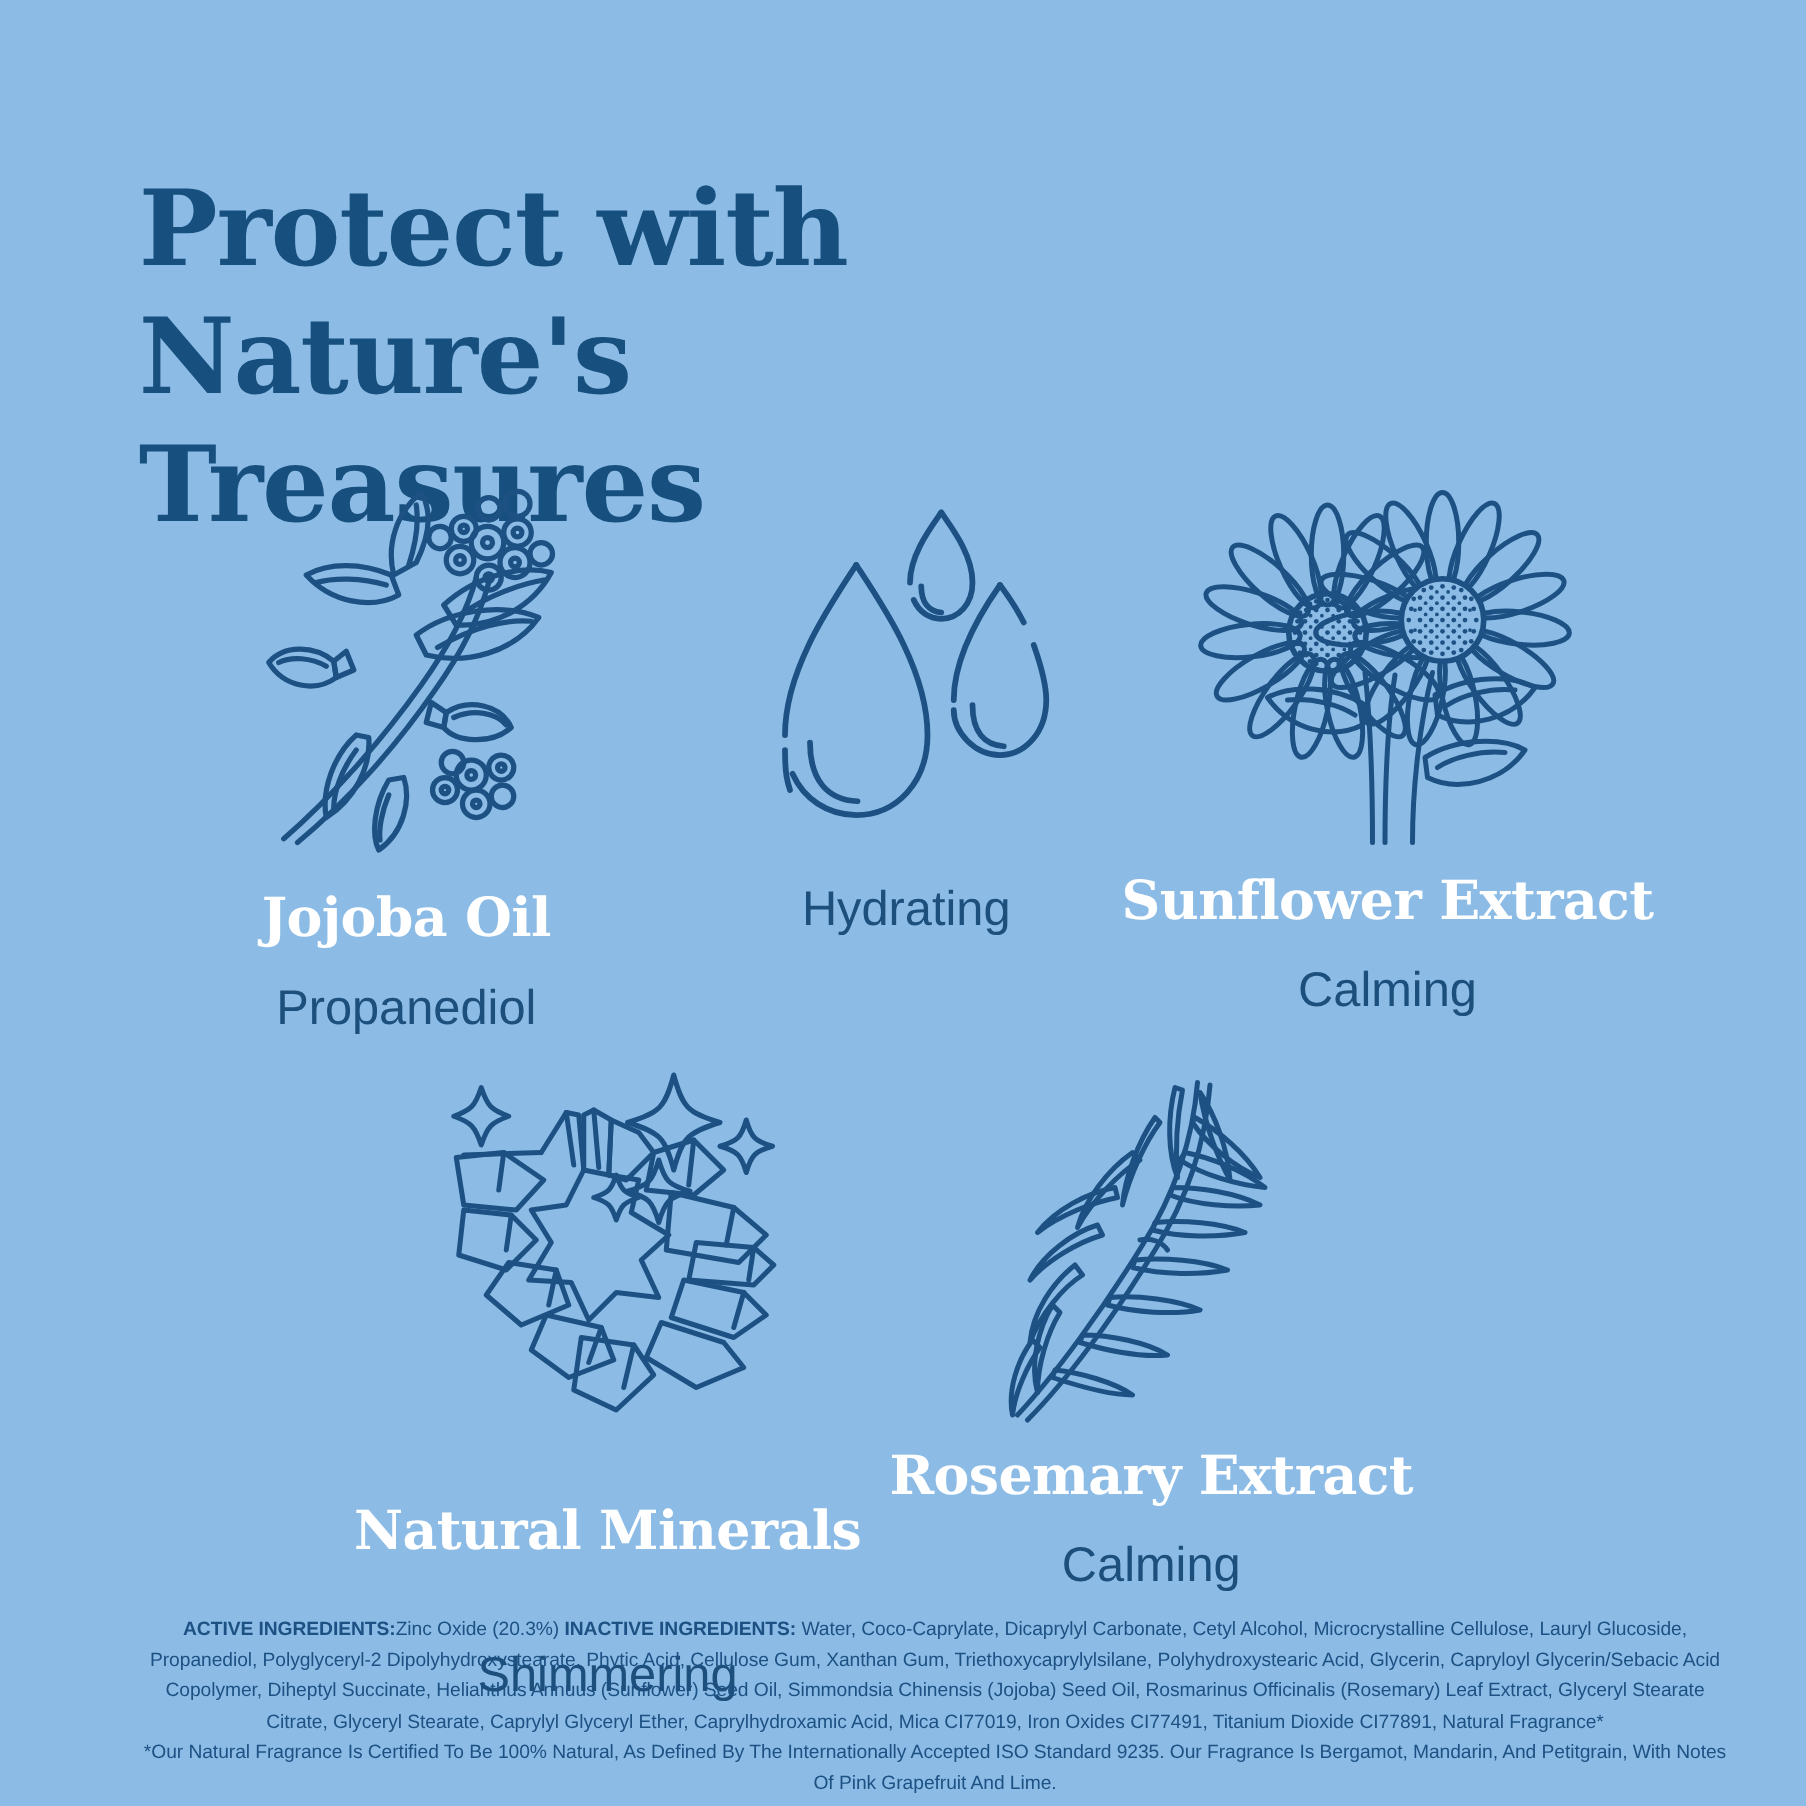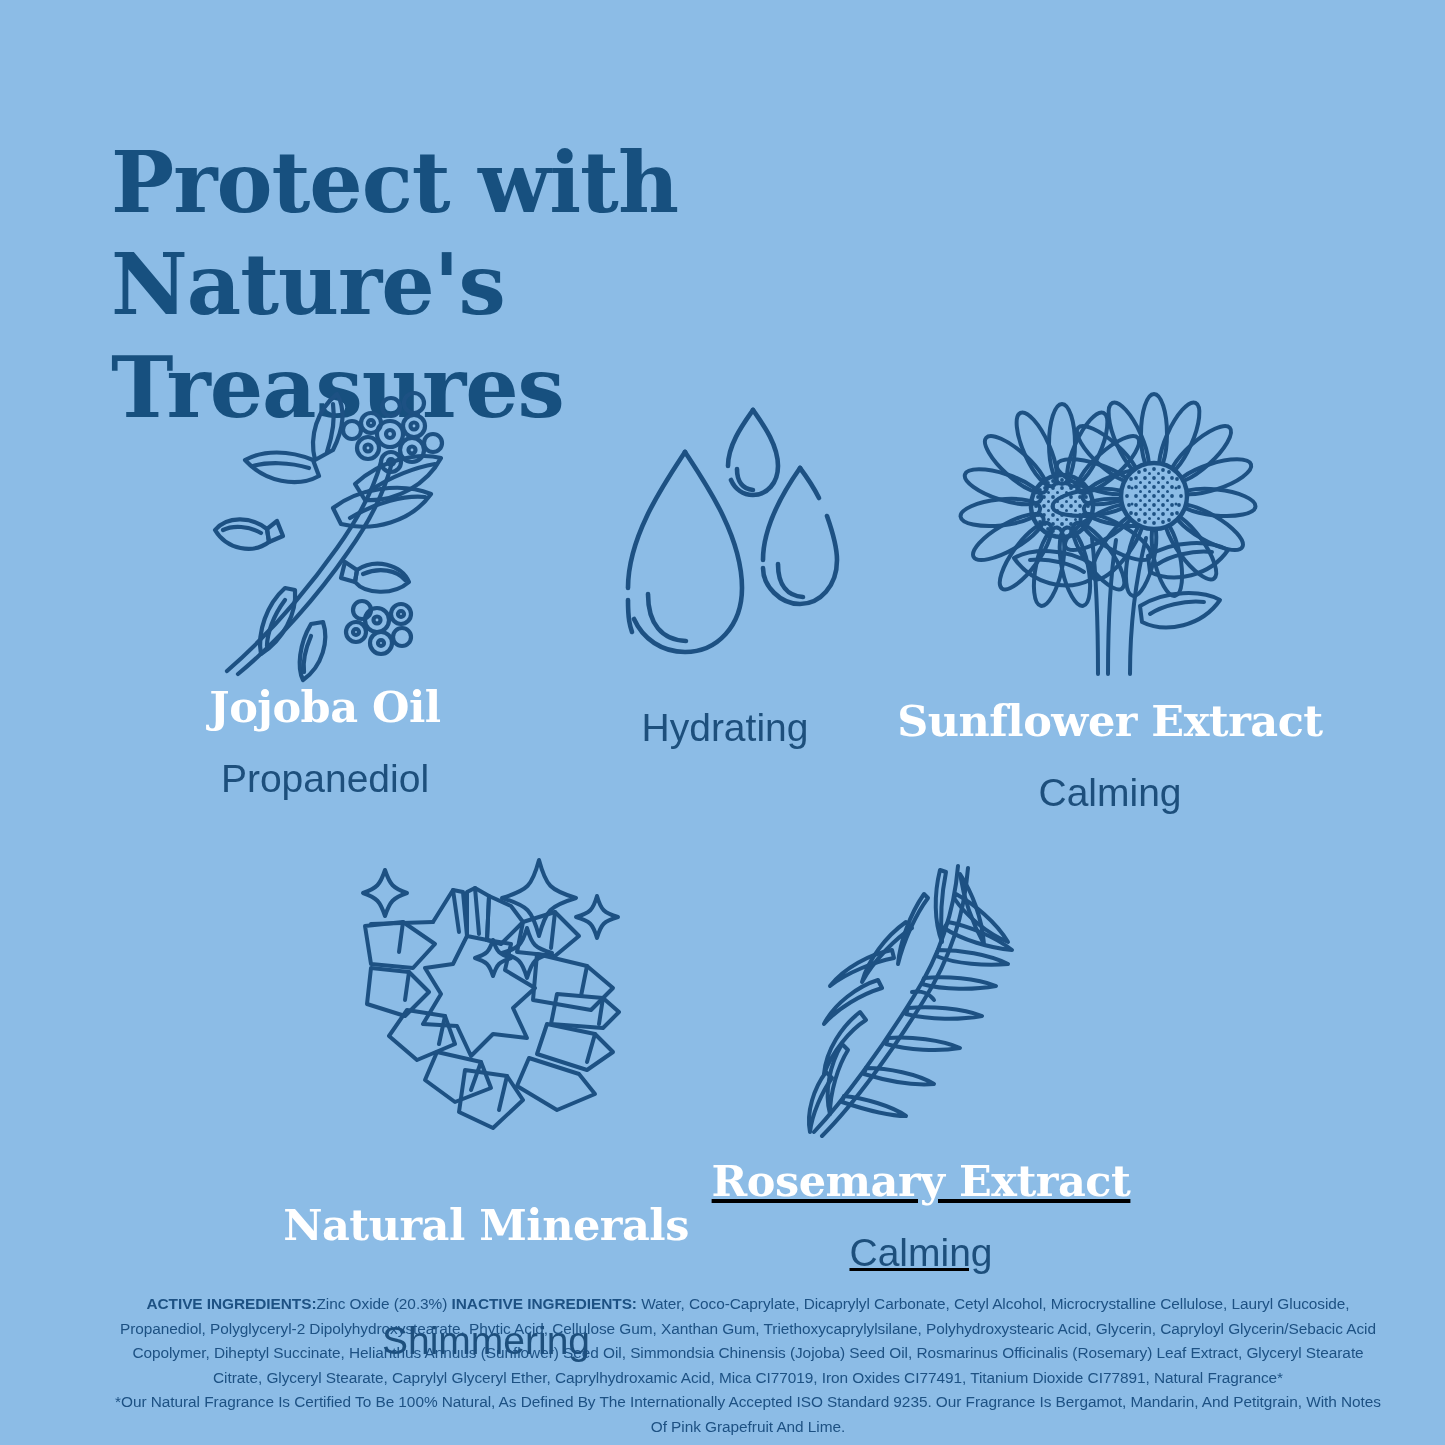--- a/index.html
+++ b/index.html
@@ -153,21 +153,21 @@
         <path d="M152 182 C170 170 196 176 204 194 C188 208 160 206 150 194 Z"></path>
         <path d="M158 186 C174 179 192 182 200 192"></path>
         <path d="M150 194 L136 190 L140 174 L152 182 Z"></path>
 
         <path d="M80 200 C62 216 52 244 56 266 C78 252 92 226 90 202 Z"></path>
         <path d="M80 212 C68 228 62 246 62 258"></path>
         <path d="M106 236 C94 256 92 280 98 292 C118 278 124 252 118 234 Z"></path>
         <path d="M106 248 C100 262 98 276 99 284"></path>
       </svg>
     </div>
-    <div class="name" style="margin-top:8px;">Jojoba Oil</div>
+    <div class="name" style="margin-top:36px;">Jojoba Oil</div>
     <div class="desc" style="margin-top:30px;">Propanediol</div>
   </div>
 
   <div class="cell" style="left:545px; top:388px; width:360px;">
     <div class="icon-box" style="height:290px;">
       <svg width="230" height="290" viewBox="0 0 230 290" fill="none" stroke="#1d5183" stroke-width="4.6" stroke-linecap="round" stroke-linejoin="round">
 
         <path d="M18 200 C18 148 54 96 75 64"></path>
         <path d="M75 64 C96 96 132 148 132 200 C132 238 107 264 75 264 C52 264 33 251 24 231"></path>
         <path d="M18 212 C18 232 20 238 22 244"></path>
@@ -496,21 +496,21 @@
         <path d="M62 74 L58 104"></path>
         <path d="M30 76 L92 74"></path>
 
         <path d="M126 88 L112 116 L84 120 L100 146 L82 176 L116 178 L130 208 L152 186 L186 190 L172 160 L194 140 L164 122 L170 96 L146 92"></path>
       </svg>
     </div>
     <div class="name" style="margin-top:22px;">Natural Minerals</div>
     <div class="desc" style="margin-top:30px;">Shimmering</div>
   </div>
 
-  <div class="cell" style="left:735px; top:848px; width:372px;text-decoration:underline;">
+  <div class="cell" style="left:735px; top:848px; width:372px;">
     <div class="icon-box" style="height:290px;">
       <svg width="250" height="290" viewBox="0 0 250 290" fill="none" stroke="#1d5183" stroke-width="4" stroke-linecap="round" stroke-linejoin="round">
 
         <path d="M18 284 C48 252 86 200 118 148 C142 110 158 66 162 18"></path>
         <path d="M26 288 C58 256 96 204 128 152 C152 114 168 70 172 20"></path>
 
         <path d="M164 26 C176 44 186 70 188 96 C178 78 168 52 164 26 Z"></path>
         <path d="M160 46 C178 56 200 74 212 94 C192 86 170 68 158 50 Z"></path>
         <path d="M152 74 C172 78 198 88 216 102 C194 100 166 92 148 80 Z"></path>
         <path d="M142 102 C164 102 192 106 212 116 C190 118 160 116 140 108 Z"></path>

